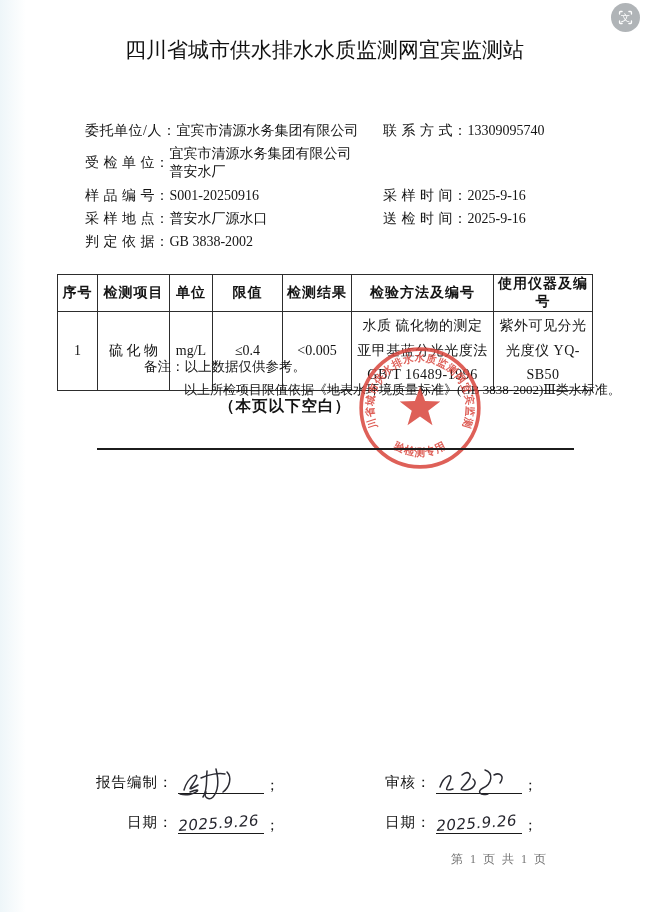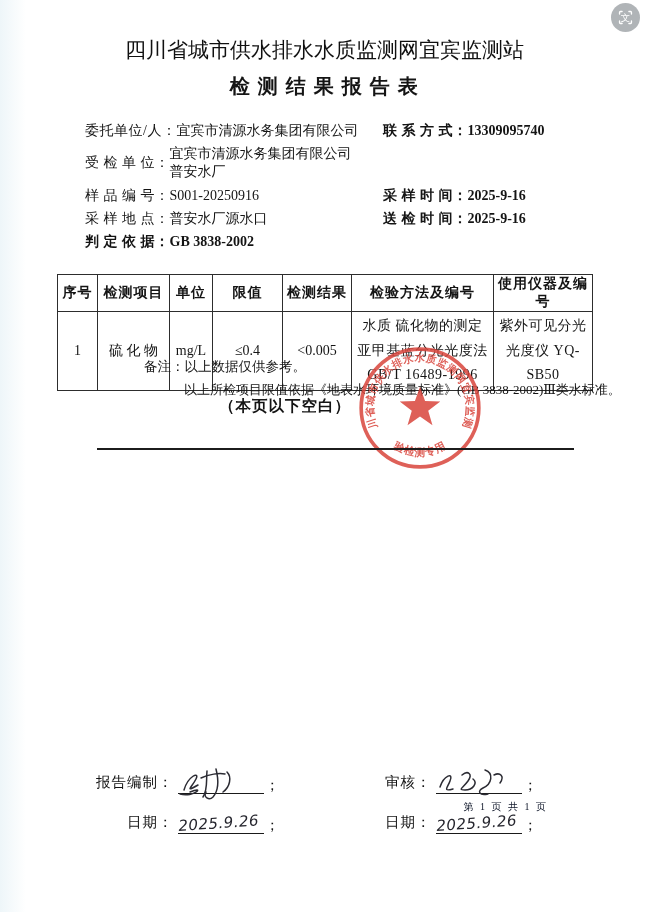--- a/index.html
+++ b/index.html
@@ -17,21 +17,21 @@
 
   .title { position:absolute; top:36px; left:0; width:100%; text-align:center;
     font-size:21px; color:#101010; }
   .subtitle { position:absolute; top:73px; left:0; width:100%; text-align:center;
     font-size:20px; font-weight:bold; letter-spacing:1.5px; white-space:pre; }
 
   .fields { position:absolute; left:85px; top:119px; width:488px; font-size:14px; }
   .field-row { display:flex; align-items:center; min-height:23px; }
   .field-row.tall { min-height:42px; }
   .f-left { width:298px; display:flex; align-items:center; }
-  .f-right { flex:1; display:flex; align-items:center;font-weight:bold; }
+  .f-right { flex:1; display:flex; align-items:center; }
   .flabel { white-space:pre; letter-spacing:0.5px; }
   .fvalue { white-space:pre; }
   .vstack div { line-height:18px; }
 
   table.report { position:absolute; left:57px; top:258px; width:535px;
     border-collapse:collapse; table-layout:fixed;margin-top:16px; }
   table.report, table.report th, table.report td { border:1px solid #2d2d2d; }
   table.report { border-width:1.6px; }
   table.report th { height:37px; font-size:14px; font-weight:bold; letter-spacing:1px;
     text-align:center; vertical-align:middle; }
@@ -58,43 +58,42 @@
   .sign-group.right { left:385px; }
   .sg-label { font-weight:normal; text-align:right; letter-spacing:1px; align-self:end; padding-bottom:2px; }
   .sg-slot { position:relative; display:inline-block; width:86px; height:24px;
     border-bottom:1.6px solid #1a1a1a; margin-left:4px; align-self:end; }
   .sg-suffix { position:absolute; right:-16px; bottom:-2px; font-weight:normal; }
   .sig-svg { position:absolute; left:-4px; bottom:-10px; overflow:visible; }
   .hand { position:absolute; left:1px; bottom:-2px; white-space:nowrap;
     font-family:"DejaVu Sans",sans-serif; font-style:italic; font-size:15px;
     letter-spacing:0.5px; color:#26262e; transform:rotate(-4deg); transform-origin:left bottom; }
 
-  .footer { position:absolute; top:800px; left:0; width:548px; text-align:right;
-    font-size:10px; letter-spacing:2px; color:#0f172a; }
+  .footer { position:absolute; top:851px; left:0; width:548px; text-align:right;
+    font-size:12px; letter-spacing:2px; color:#737373; }
 </style>
 </head>
 <body>
 
 <div class="page">
   <div class="edge-tint"></div>
 
   <div class="select-btn">
     <svg width="17" height="17" viewBox="0 0 20 20">
       <g fill="none" stroke="#ffffff" stroke-width="1.6" stroke-linecap="round">
         <path d="M3,6 L3,4 Q3,3 4,3 L6,3"></path>
         <path d="M14,3 L16,3 Q17,3 17,4 L17,6"></path>
         <path d="M17,14 L17,16 Q17,17 16,17 L14,17"></path>
         <path d="M6,17 L4,17 Q3,17 3,16 L3,14"></path>
       </g>
       <text x="10" y="14" text-anchor="middle" font-size="11" fill="#ffffff" font-family="Liberation Sans, sans-serif">文</text>
     </svg>
   </div>
 
   <div class="title">四川省城市供水排水水质监测网宜宾监测站</div>
-  <div class="subtitle">检 测 结 果 报 告 表</div>
 
   <div class="fields">
     <div class="field-row">
       <div class="f-left">
         <span class="flabel">委托单位/人：</span>
         <span class="fvalue">宜宾市清源水务集团有限公司</span>
       </div>
       <div class="f-right">
         <span class="flabel">联 系 方 式：</span>
         <span class="fvalue">13309095740</span>

